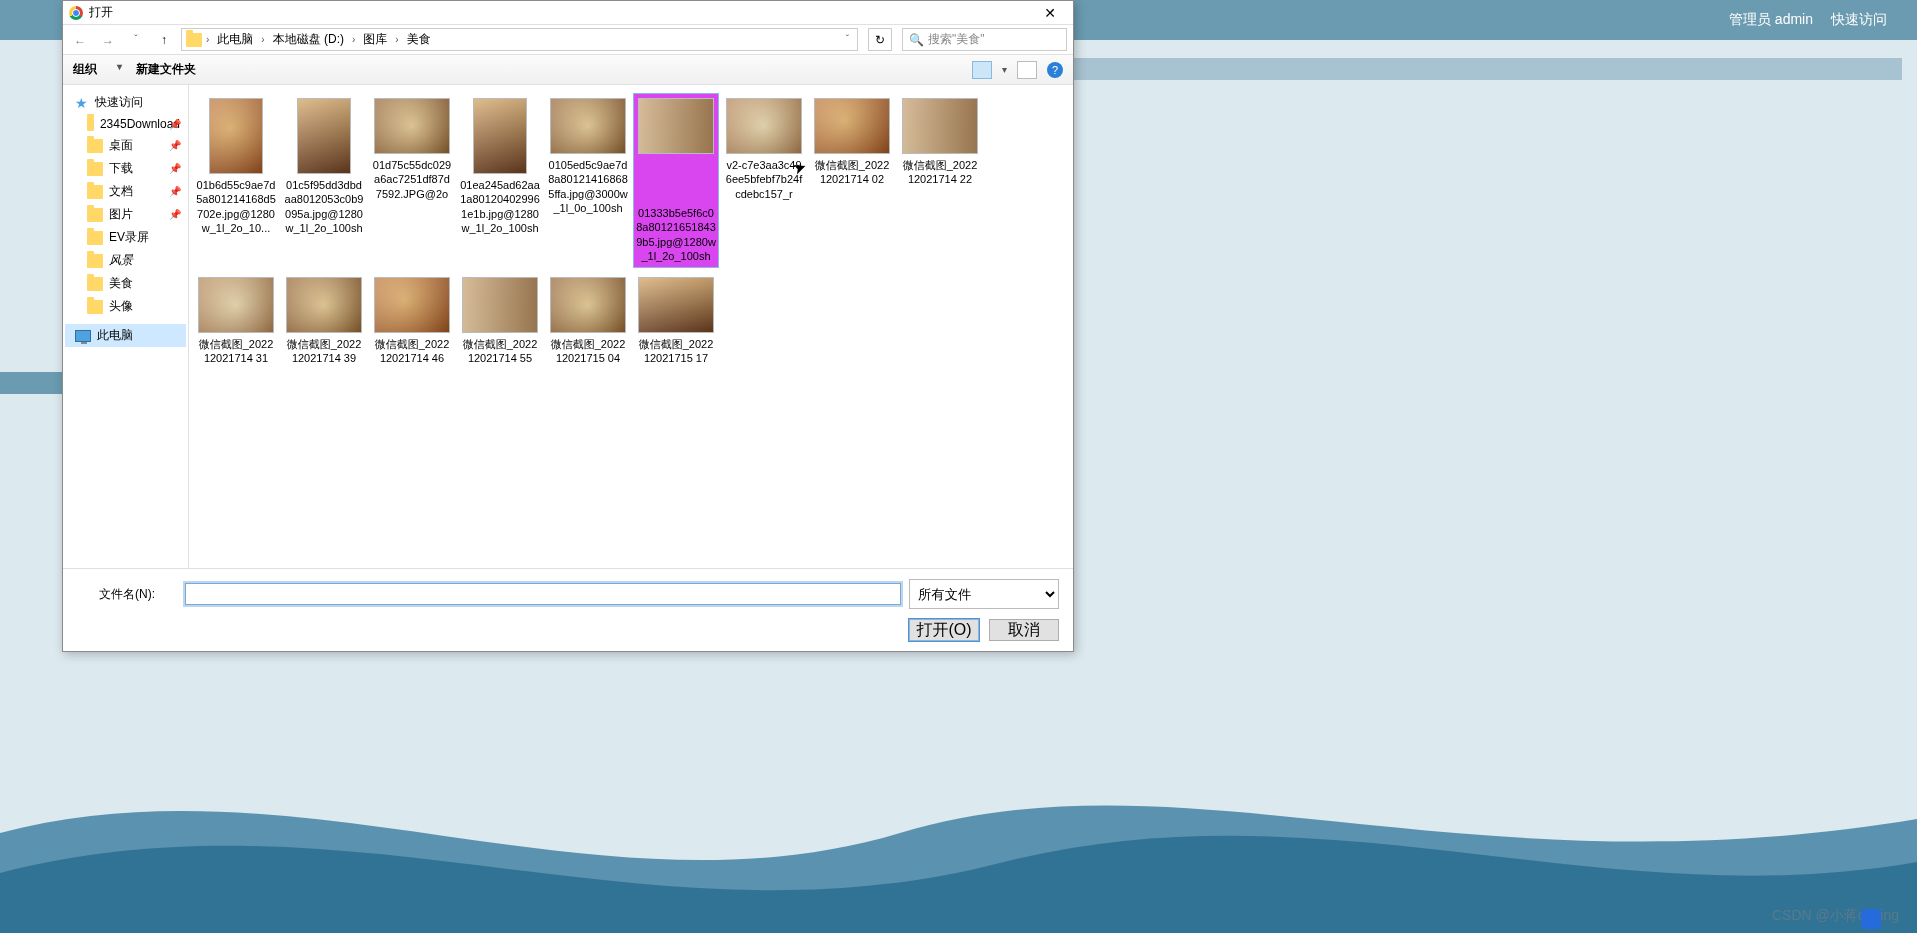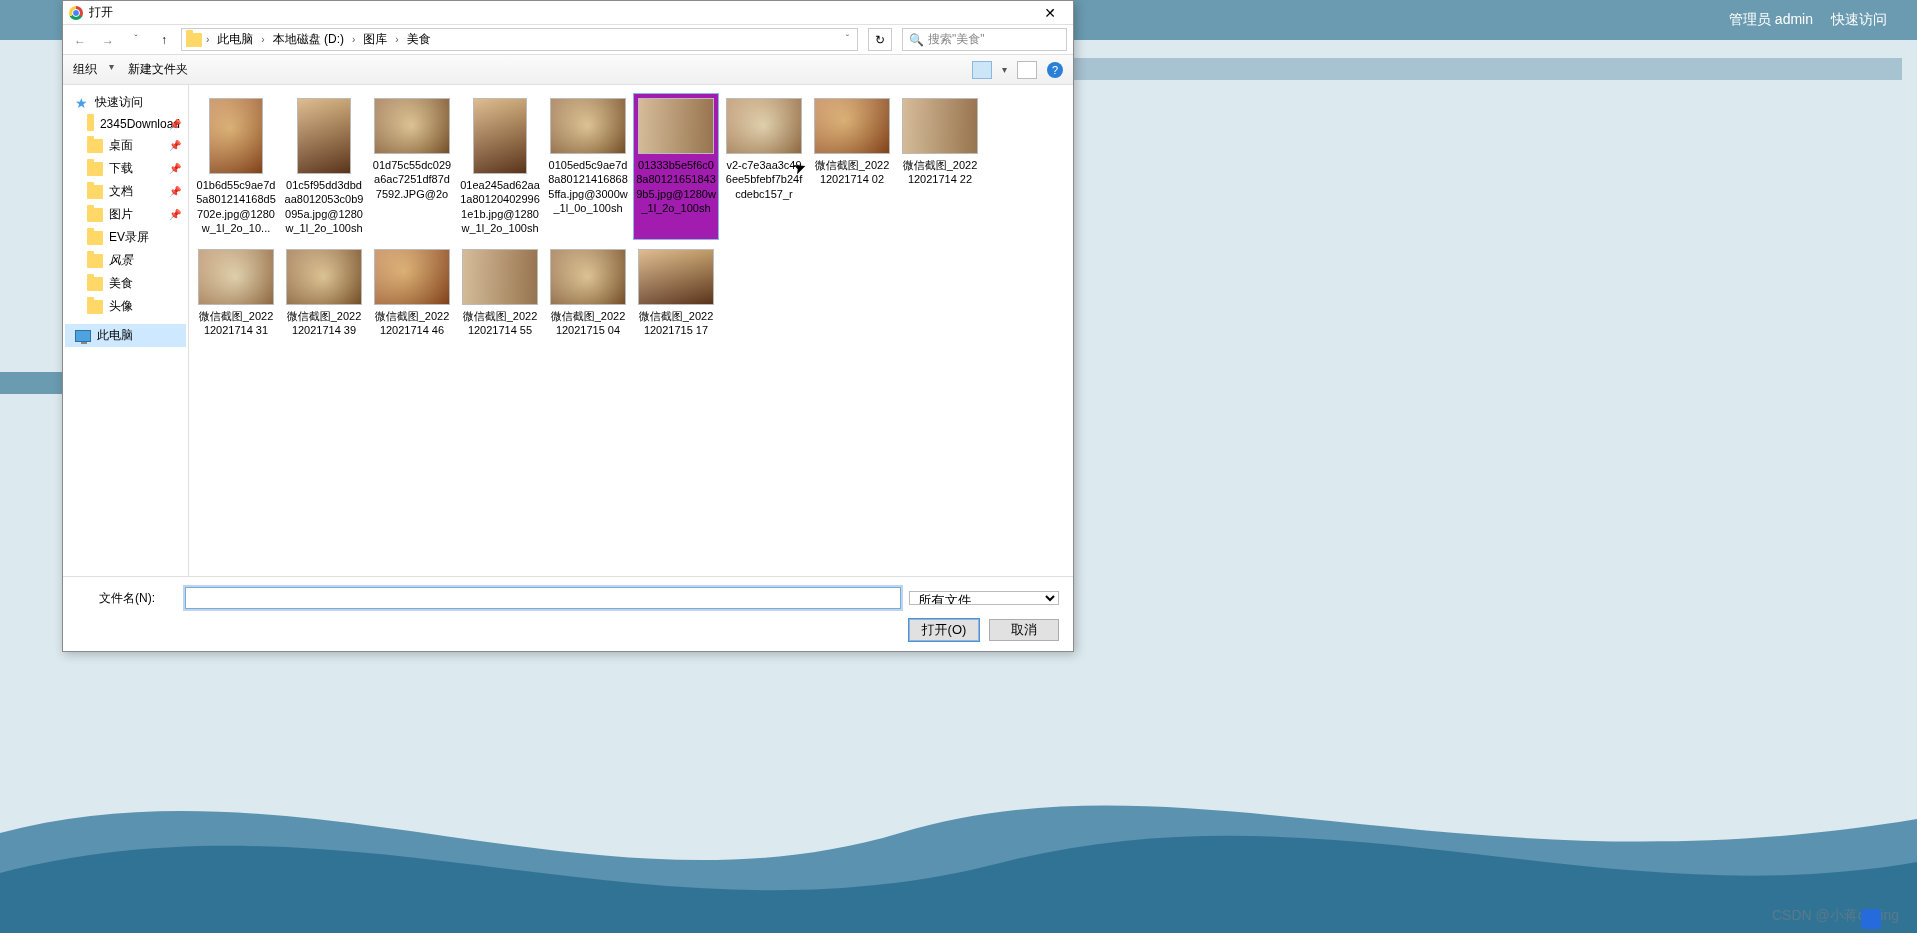--- a/index.html
+++ b/index.html
@@ -33,51 +33,51 @@
 .folder-icon::before { content:""; position:absolute; top:-3px; left:0; width:7px; height:3px; background:#ffd868; border-radius:1px 1px 0 0; }
 .monitor-icon { width:16px; height:12px; background:#4fa2e0; border:1px solid #3070a0; position:relative; }
 .monitor-icon::after { content:""; position:absolute; bottom:-3px; left:5px; width:6px; height:2px; background:#888; }
 .crumb { padding: 2px 4px; }
 .addr-drop { margin-left:auto; padding:0 4px; }
 .refresh { width:24px; height:23px; border:1px solid #ccc; display:flex; align-items:center; justify-content:center; margin-left:4px; }
 .searchbox { width:165px; height:23px; border:1px solid #ccc; display:flex; align-items:center; padding:0 6px; gap:4px; color:#888; margin-left:4px; }
 .mag { font-size:12px; }
 
 .toolbar { height: 30px; display:flex; align-items:center; padding:0 10px; gap:14px; background: linear-gradient(#fbfbfb,#f0f0f0); border-bottom:1px solid #e0e0e0; font-size:12px; }
-.tb-item { display:flex; align-items:flex-start; gap:12px; }
+.tb-item { display:flex; align-items:flex-start; gap:20px;font-weight:bold; }
 .tb-right { margin-left:auto; display:flex; align-items:center; gap:10px; }
 .view-btn { width:20px; height:18px; background:#cde6f7; border:1px solid #8ab8de; }
 .help-btn { width:16px; height:16px; border-radius:50%; background:#2a80d7; color:#fff; font-size:11px; display:flex; align-items:center; justify-content:center; }
 
 .body { flex:1; display:flex; overflow:hidden; }
 .sidebar { width:126px; border-right:1px solid #e0e0e0; padding:6px 2px; font-size:12px; overflow-y:auto; }
 .side-item { display:flex; align-items:center; gap:6px; padding:3px 6px 3px 10px; position:relative; }
 .side-item.selected { background:#cde8ff; }
 .star-icon { width:14px; height:14px; color:#4aa0e8; font-size:14px; line-height:14px; }
 .pin { position:absolute; right:4px; color:#888; font-size:10px; }
 
 .files { flex:1; padding:8px 4px; display:flex; flex-wrap:wrap; align-content:flex-start; gap:4px 2px; overflow-y:auto; }
 .file-item { width:86px; display:flex; flex-direction:column; align-items:center; padding:4px 2px; font-size:11px; text-align:center; word-break:break-all; line-height:1.3; border:1px solid transparent; }
-.file-item.selected { background:#a21caf; border:1px solid #8ab8de; }
+.file-item.selected { background:#d946ef; border:1px solid #8ab8de;gap:48px; }
 .thumb { width:76px; height:56px; background:#c0a080; margin-bottom:4px; border:1px solid #bbb; position:relative; overflow:hidden; }
 .thumb.tall { height:76px; width:54px; }
 .thumb::before { content:""; position:absolute; inset:0; background: linear-gradient(135deg, rgba(255,255,255,.3), rgba(0,0,0,.2)); }
 .thumb.food1 { background: radial-gradient(circle at 40% 40%, #e8b060, #a05020); }
 .thumb.food2 { background: radial-gradient(circle at 50% 50%, #f0d090, #906030); }
 .thumb.food3 { background: linear-gradient(#d0a060, #704020); }
 .thumb.food4 { background: radial-gradient(circle, #f5e0b0, #b08050); }
 .thumb.food5 { background: linear-gradient(45deg, #e0c090, #a07040); }
 
 .footer { border-top:1px solid #e0e0e0; padding:10px 14px; font-size:12px; }
 .fn-row { display:flex; align-items:center; gap:8px; margin-bottom:10px; }
 .fn-label { }
 .fn-input { flex:1; height:22px; border:1px solid #7aa9d8; padding:0 4px; outline:2px solid #bcd6ef; }
-.fn-select { width:150px; height:14px; border:1px solid #bbb; background:#fff; padding:0 4px; }
+.fn-select { width:150px; height:30px; border:1px solid #bbb; background:#fff; padding:0 4px; }
 .btn-row { display:flex; justify-content:flex-end; gap:10px; }
-.dlg-btn { width:70px; height:22px; border:1px solid #adadad; background:#e1e1e1; font-size:13px; }
+.dlg-btn { width:70px; height:22px; border:1px solid #adadad; background:#e1e1e1; font-size:16px; }
 .dlg-btn.primary { outline:1px solid #3399ff; }
 .cursor-arrow { position:absolute; left:730px; top:157px; font-size:16px; color:#000; pointer-events:none; z-index:100; transform: rotate(-20deg); }
 </style>
 </head>
 <body>
 
 <div class="bg-app">
   <div class="bg-header">
     <span>管理员 admin</span>
     <span>快速访问</span>

